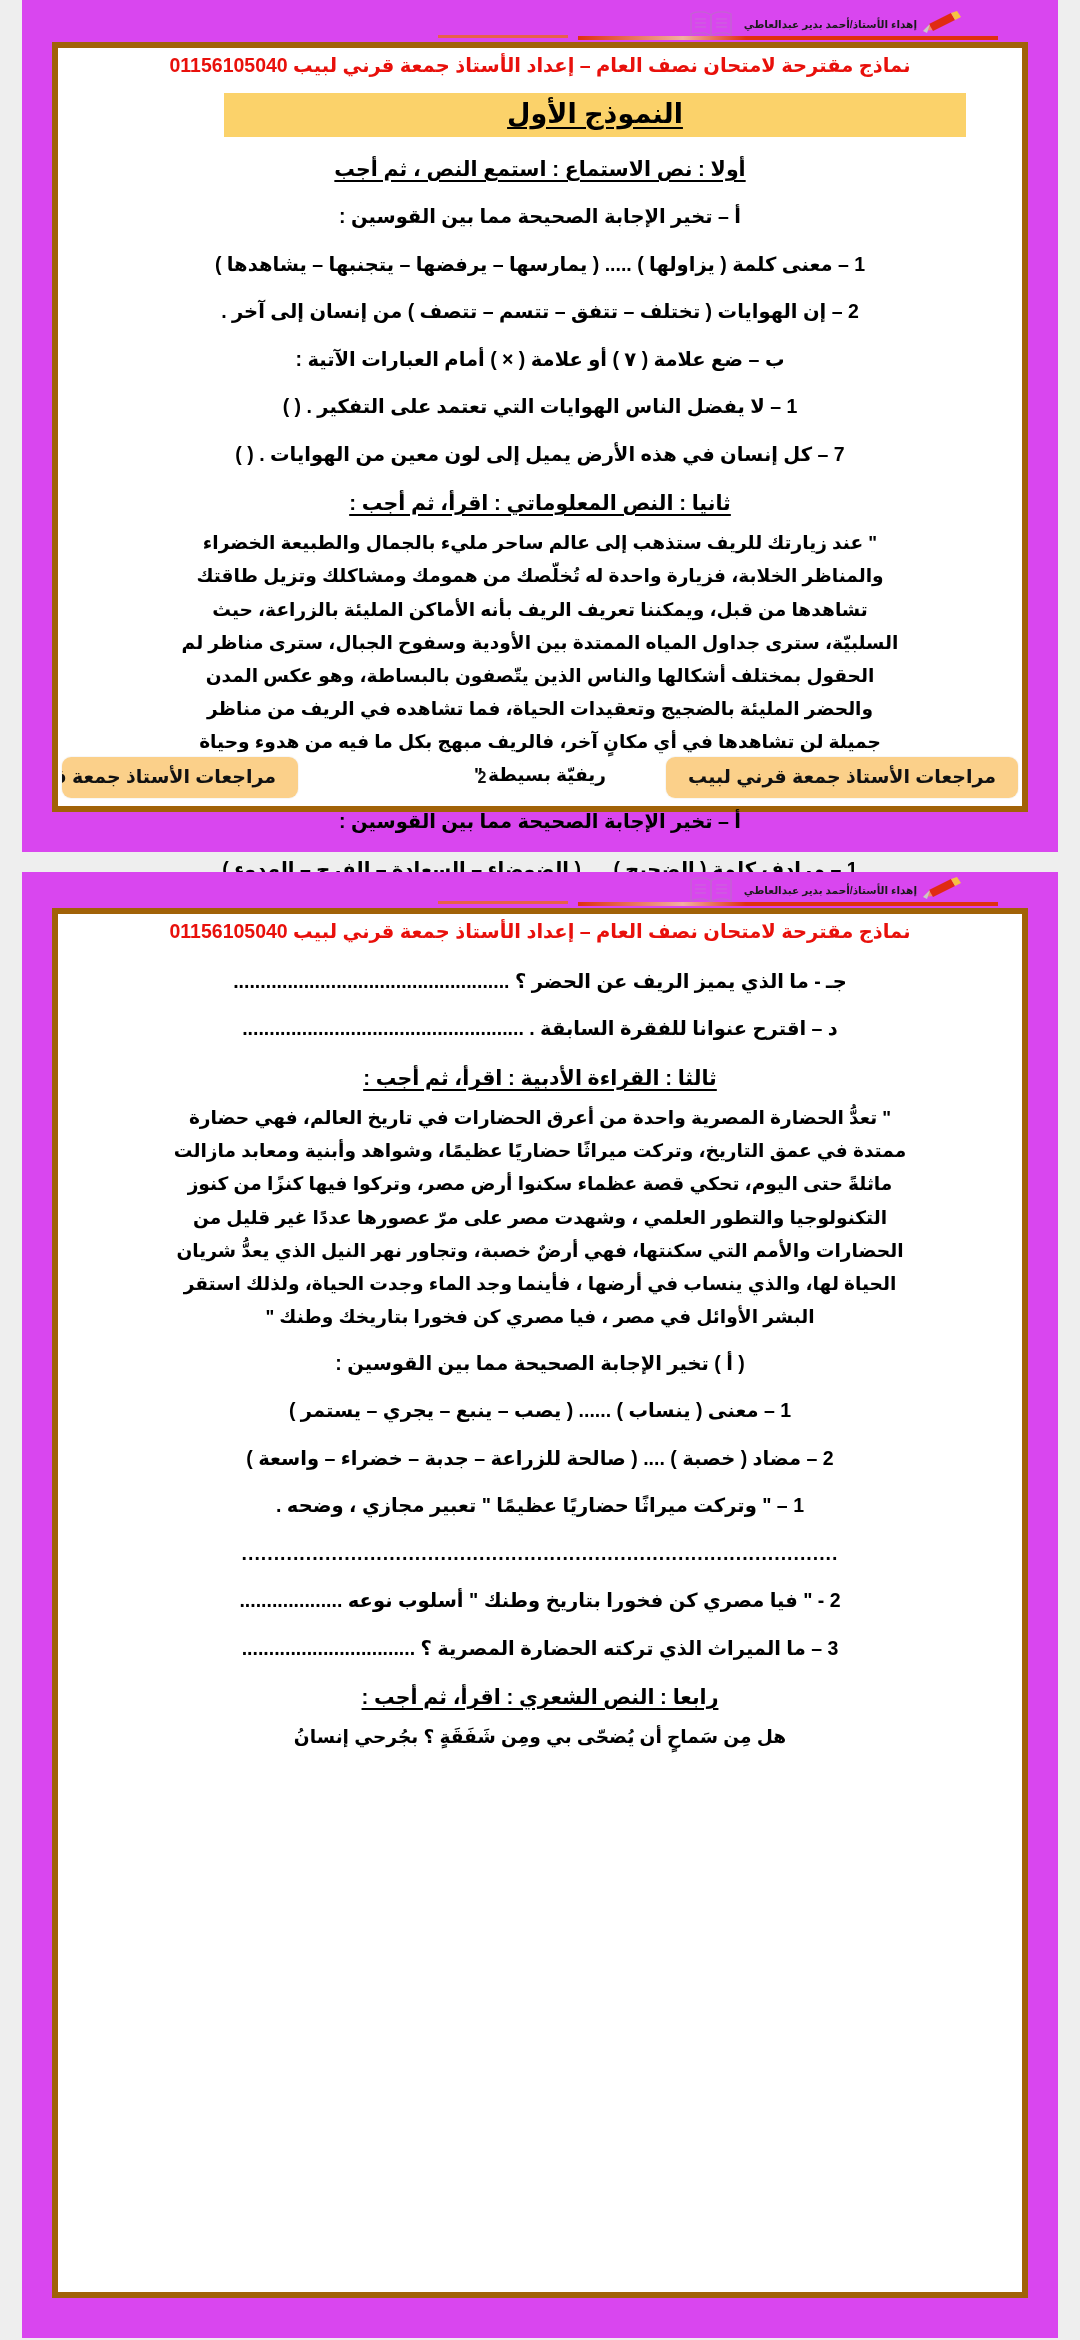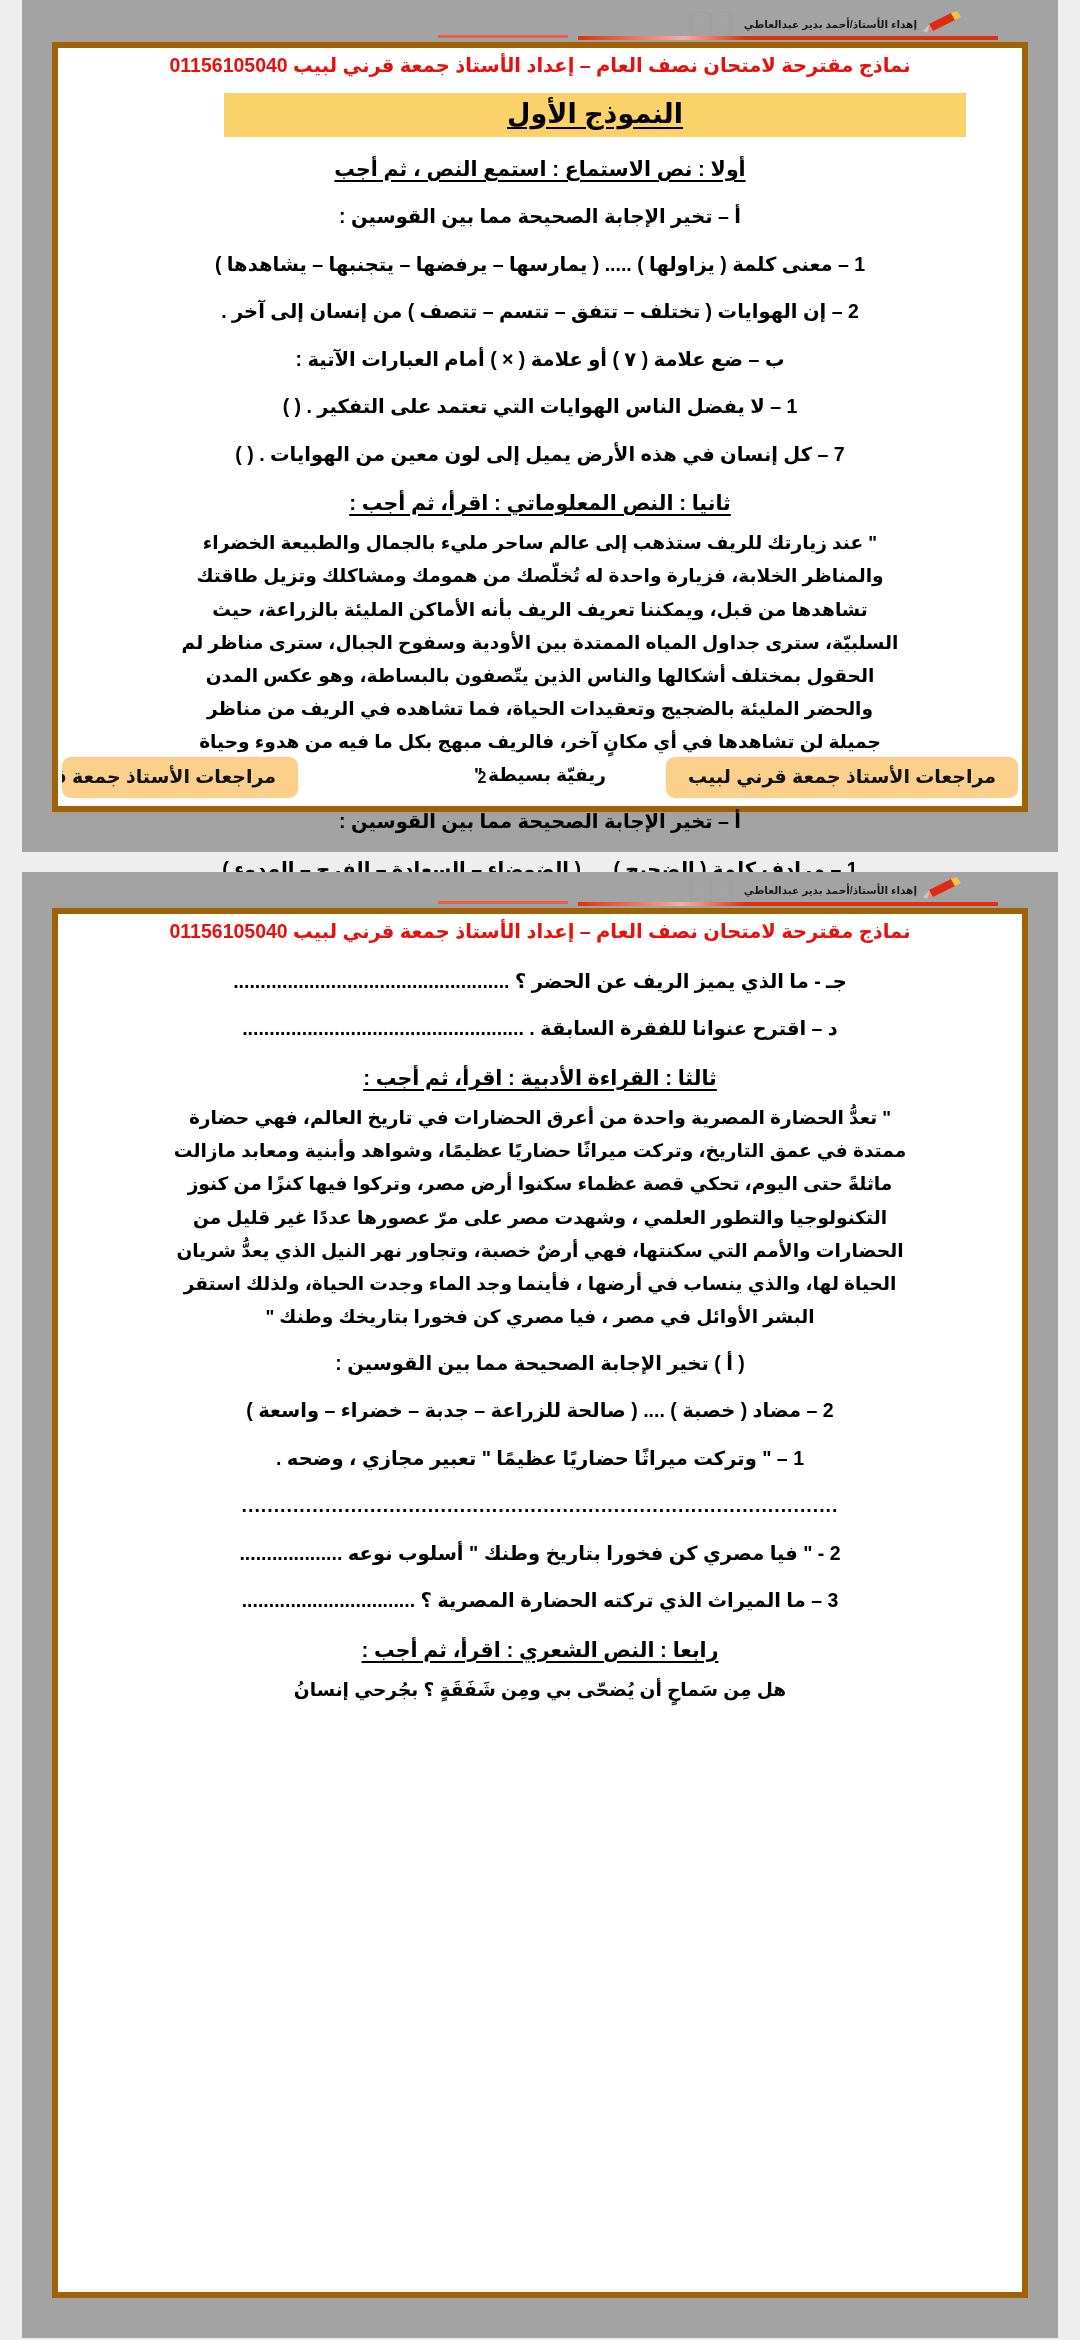--- a/index.html
+++ b/index.html
@@ -11,21 +11,21 @@
   .screen {
     width: 1080px;
     min-height: 2340px;
     background: #eeeeee;
     position: relative;
     overflow: hidden;
   }
 
   
   .sheet {
-    background: #a3a3a3;
+    background: #d946ef;
     width: 1036px;
     margin: 0 auto 20px auto;
     position: relative;
     padding: 0;
   }
   .sheet.first { margin-top: 0; padding-top: 6px; height: 852px; }
   .sheet.second { height: 1466px; }
 
   
   .credit-strip {
@@ -275,20 +275,21 @@
         <span class="ln">" تعدُّ الحضارة المصرية واحدة من أعرق الحضارات في تاريخ العالم، فهي حضارة</span>
         <span class="ln">ممتدة في عمق التاريخ، وتركت ميراثًا حضاريًا عظيمًا، وشواهد وأبنية ومعابد مازالت</span>
         <span class="ln">ماثلةً حتى اليوم، تحكي قصة عظماء سكنوا أرض مصر، وتركوا فيها كنزًا من كنوز</span>
         <span class="ln">التكنولوجيا والتطور العلمي ، وشهدت مصر على مرّ عصورها عددًا غير قليل من</span>
         <span class="ln">الحضارات والأمم التي سكنتها، فهي أرضٌ خصبة، وتجاور نهر النيل الذي يعدُّ شريان</span>
         <span class="ln">الحياة لها، والذي ينساب في أرضها ، فأينما وجد الماء وجدت الحياة، ولذلك استقر</span>
         <span class="ln">البشر الأوائل في مصر  ، فيا مصري كن فخورا بتاريخك وطنك "</span>
       </div>
 
       <div class="line">( أ ) تخير الإجابة الصحيحة مما بين القوسين :</div>
+      <div class="line">1 – معنى ( ينساب ) ...... ( يصب – ينبع – يجري – يستمر )</div>
       <div class="line">2 – مضاد ( خصبة ) .... ( صالحة للزراعة – جدبة – خضراء – واسعة )</div>
       <div class="line">1 – " وتركت ميراثًا حضاريًا عظيمًا " تعبير مجازي ، وضحه .</div>
       <div class="line dots">.............................................................................................</div>
       <div class="line">2 -  " فيا مصري كن فخورا بتاريخ وطنك " أسلوب نوعه ...................</div>
       <div class="line">3 – ما الميراث الذي تركته الحضارة المصرية ؟ ................................</div>
 
       <div class="line u sec">
         <span>رابعا : النص الشعري : اقرأ، ثم أجب :</span>
       </div>
       <div class="passage">

